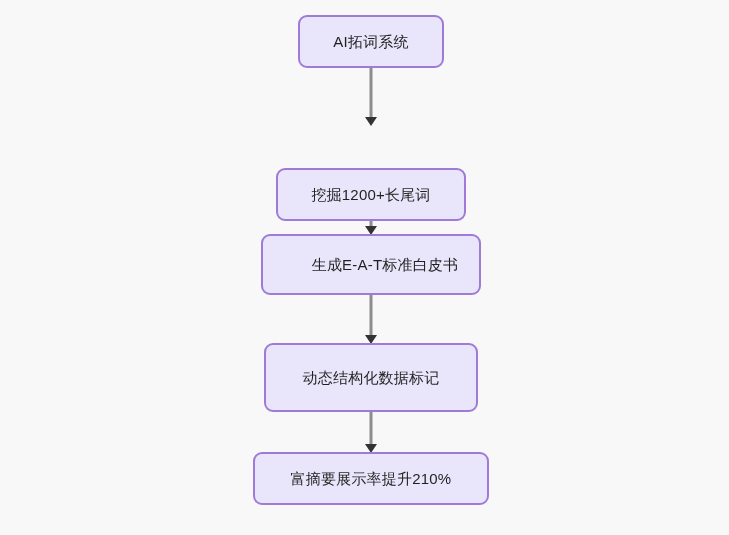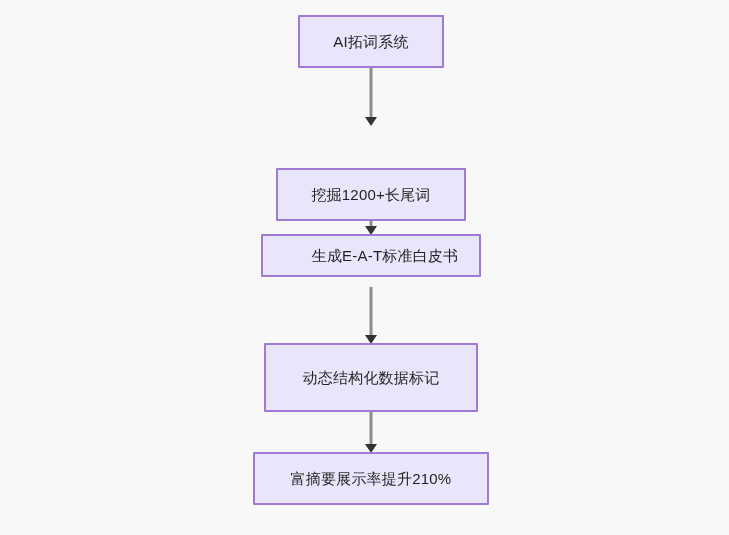--- a/index.html
+++ b/index.html
@@ -19,39 +19,39 @@
     position: relative;
     width: 729px;
     height: 535px;
   }
 
   .node {
     position: absolute;
     box-sizing: border-box;
     background: #e9e6fb;
     border: 2px solid #9f7ad6;
-    border-radius: 1px;
+    border-radius: 9px;
     display: flex;
     align-items: center;
     justify-content: center;
     color: #1f2020;
     font-size: 15px;
     line-height: 1;
     letter-spacing: 0.2px;
     white-space: nowrap;
   }
 
   .node-label {
     display: block;
   }
 
   
   .node-1 { left: 298px; top: 15px;  width: 146px; height: 53px; }
   .node-2 { left: 276px; top: 125px; width: 190px; height: 53px; margin-top: 43px; }
-  .node-3 { left: 261px; top: 234px; width: 220px; height: 43px; padding-left: 28px; }
+  .node-3 { left: 261px; top: 234px; width: 220px; height: 61px; padding-left: 28px; }
   .node-4 { left: 264px; top: 343px; width: 214px; height: 69px; }
   .node-5 { left: 253px; top: 452px; width: 236px; height: 53px; align-items: center; }
 
   
   .edge {
     position: absolute;
     left: 0;
     top: 0;
     width: 729px;
     height: 535px;

